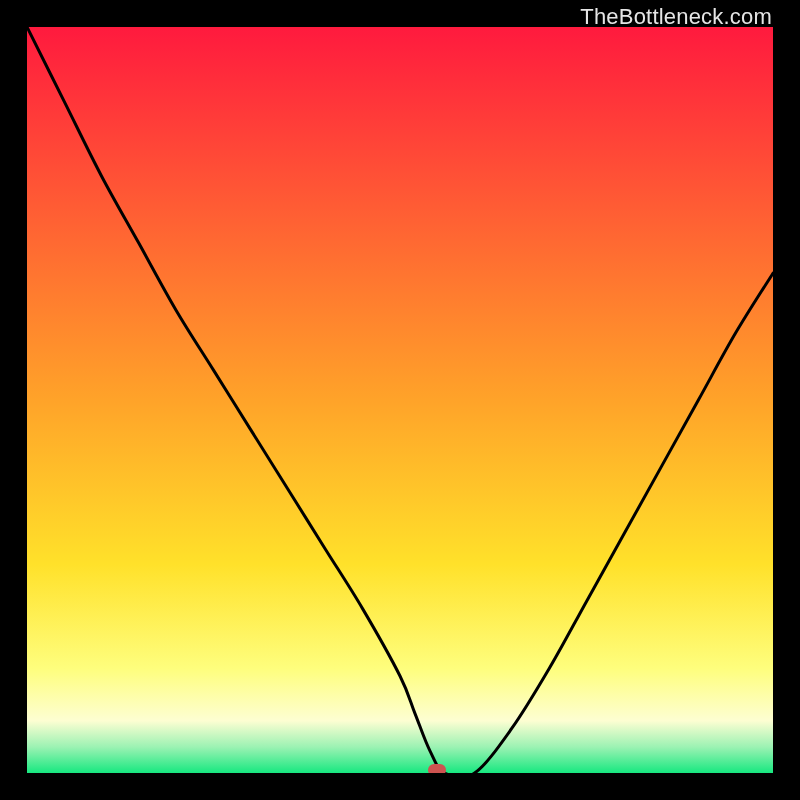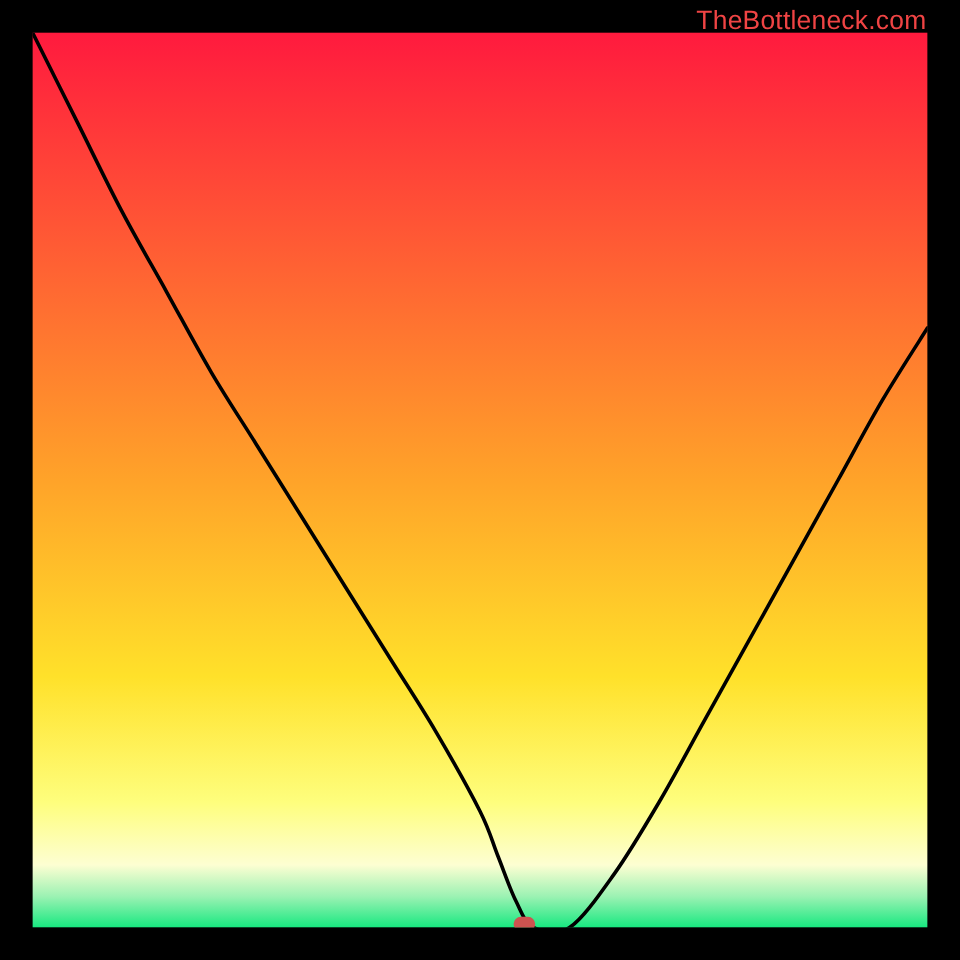--- a/index.html
+++ b/index.html
@@ -23,21 +23,21 @@
     top: 27px;
     left: 27px;
     width: 746px;
     height: 746px;
     overflow: hidden;
   }
   .watermark {
     position: absolute;
     top: 4px;
     right: 28px;
-    color: #ef4444;
+    color: #e5e5e5;
     font-size: 22px;
     font-weight: 500;
     letter-spacing: 0.2px;
     font-family: Arial, Helvetica, sans-serif;
   }
   svg.curve {
     position: absolute;
     top: 0; left: 0;
     width: 746px;
     height: 746px;

